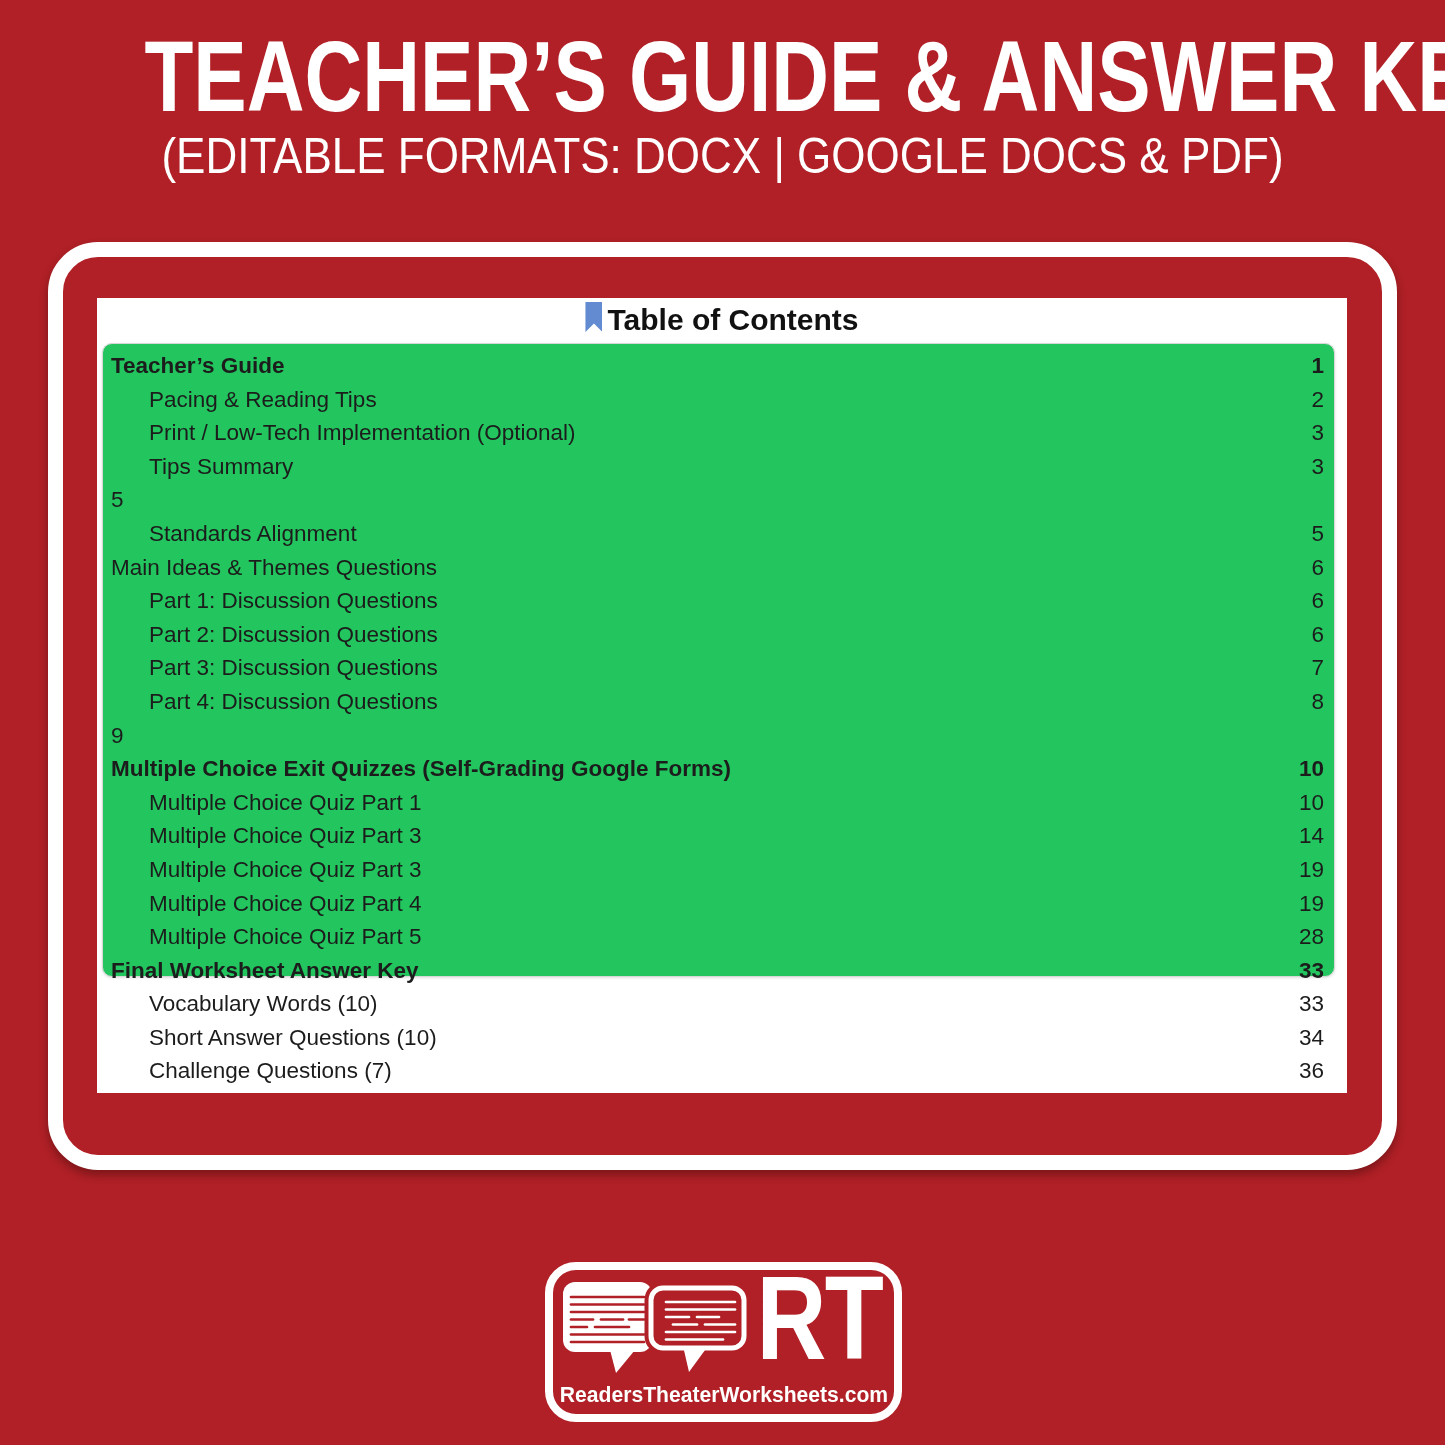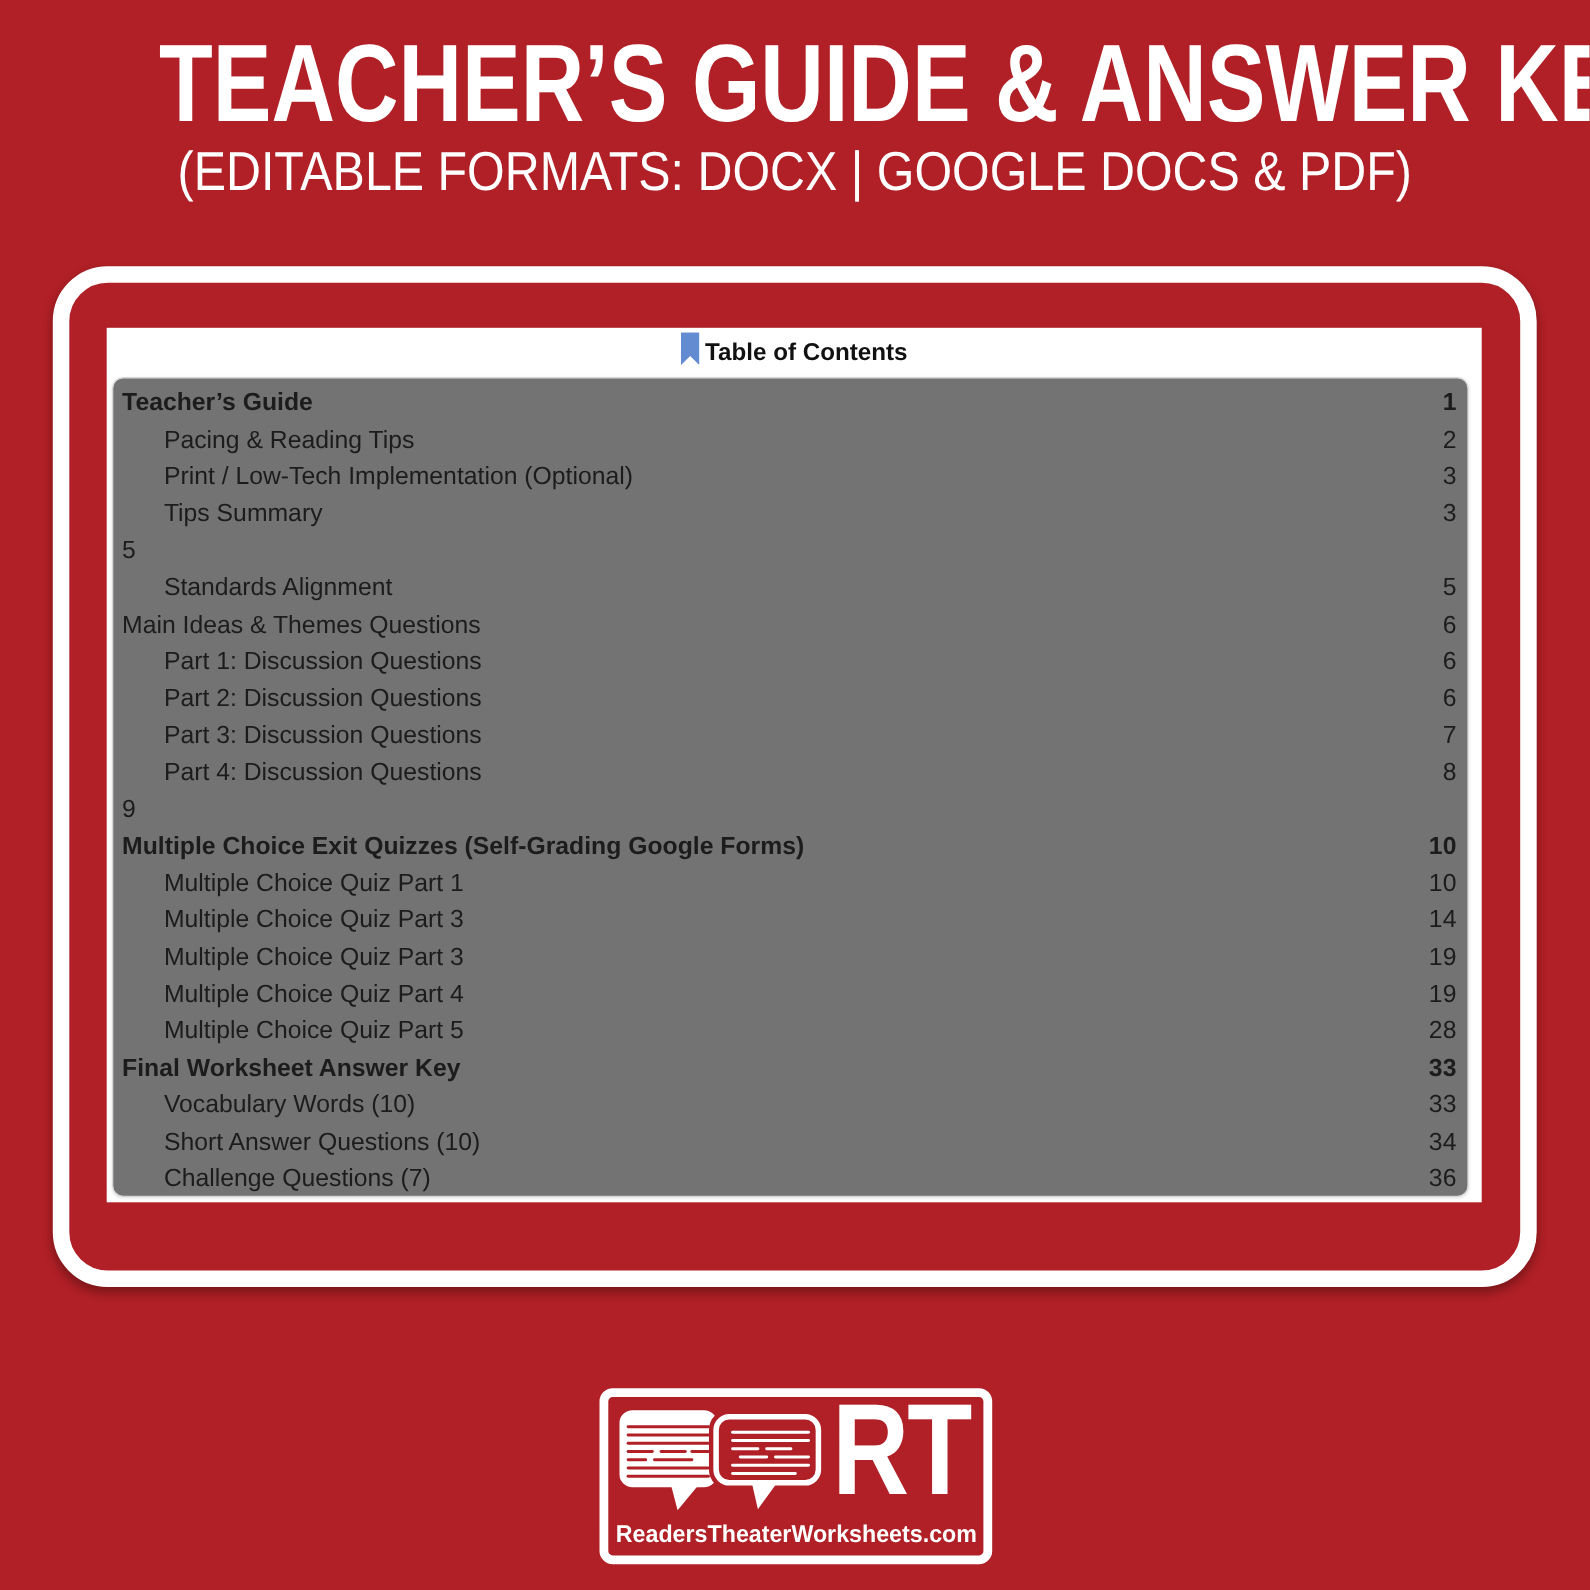--- a/index.html
+++ b/index.html
@@ -41,47 +41,47 @@
   }
   .doc-heading {
     position: absolute; top: 0; left: 0; width: 100%; height: 44px;
     display: flex; justify-content: center; align-items: center; gap: 5px;
   }
   .bookmark {
     width: 17px; height: 30px; margin-top: -6px;
     background: #638BD2;
     clip-path: polygon(0% 0%, 100% 0%, 100% 100%, 50% 72%, 0% 100%);
   }
-  .doc-heading-text { font-size: 22px; font-weight: bold; color: #111111; }
+  .doc-heading-text { font-size: 30px; font-weight: bold; color: #111111; }
 
   
   .toc-box {
     position: absolute; left: 5px; top: 45px;
-    width: 1233px; height: 745px; box-sizing: border-box;
+    width: 1233px; height: 634px; box-sizing: border-box;
     border: 1px solid #D8D8D8; border-radius: 10px;
     box-shadow: 0 1px 3px rgba(0,0,0,0.13);
     padding: 5px 10px 0 8px;
-    background: #737373;
+    background: #22c55e;
   }
   .toc-row {
     display: flex; justify-content: space-between; align-items: baseline;
     height: 33.6px; line-height: 33.6px;
     font-size: 22.5px; color: #1C1C1C;
     cursor: pointer;
   }
   .toc-row.indent .toc-label { padding-left: 38px; }
   .toc-row.bold { font-weight: bold; }
   .toc-label { white-space: nowrap; }
   .toc-page { white-space: nowrap; }
 
   
   .logo {
     position: absolute; left: 545px; top: 1262px;
     width: 357px; height: 160px; box-sizing: border-box;
-    border: 8px solid #ffffff; border-radius: 12px;
+    border: 8px solid #ffffff; border-radius: 31px;
   }
   .logo-inner { position: relative; width: 100%; height: 100%; }
   .bubbles { position: absolute; left: 10px; top: 10px; }
   .logo-rt {
     position: absolute; right: 12px; top: -11px;
     font-size: 118px; font-weight: bold; color: #ffffff;
     line-height: 1; letter-spacing: -2px;
     transform: scaleX(0.82); transform-origin: 100% 0%;
   }
   .logo-site {

